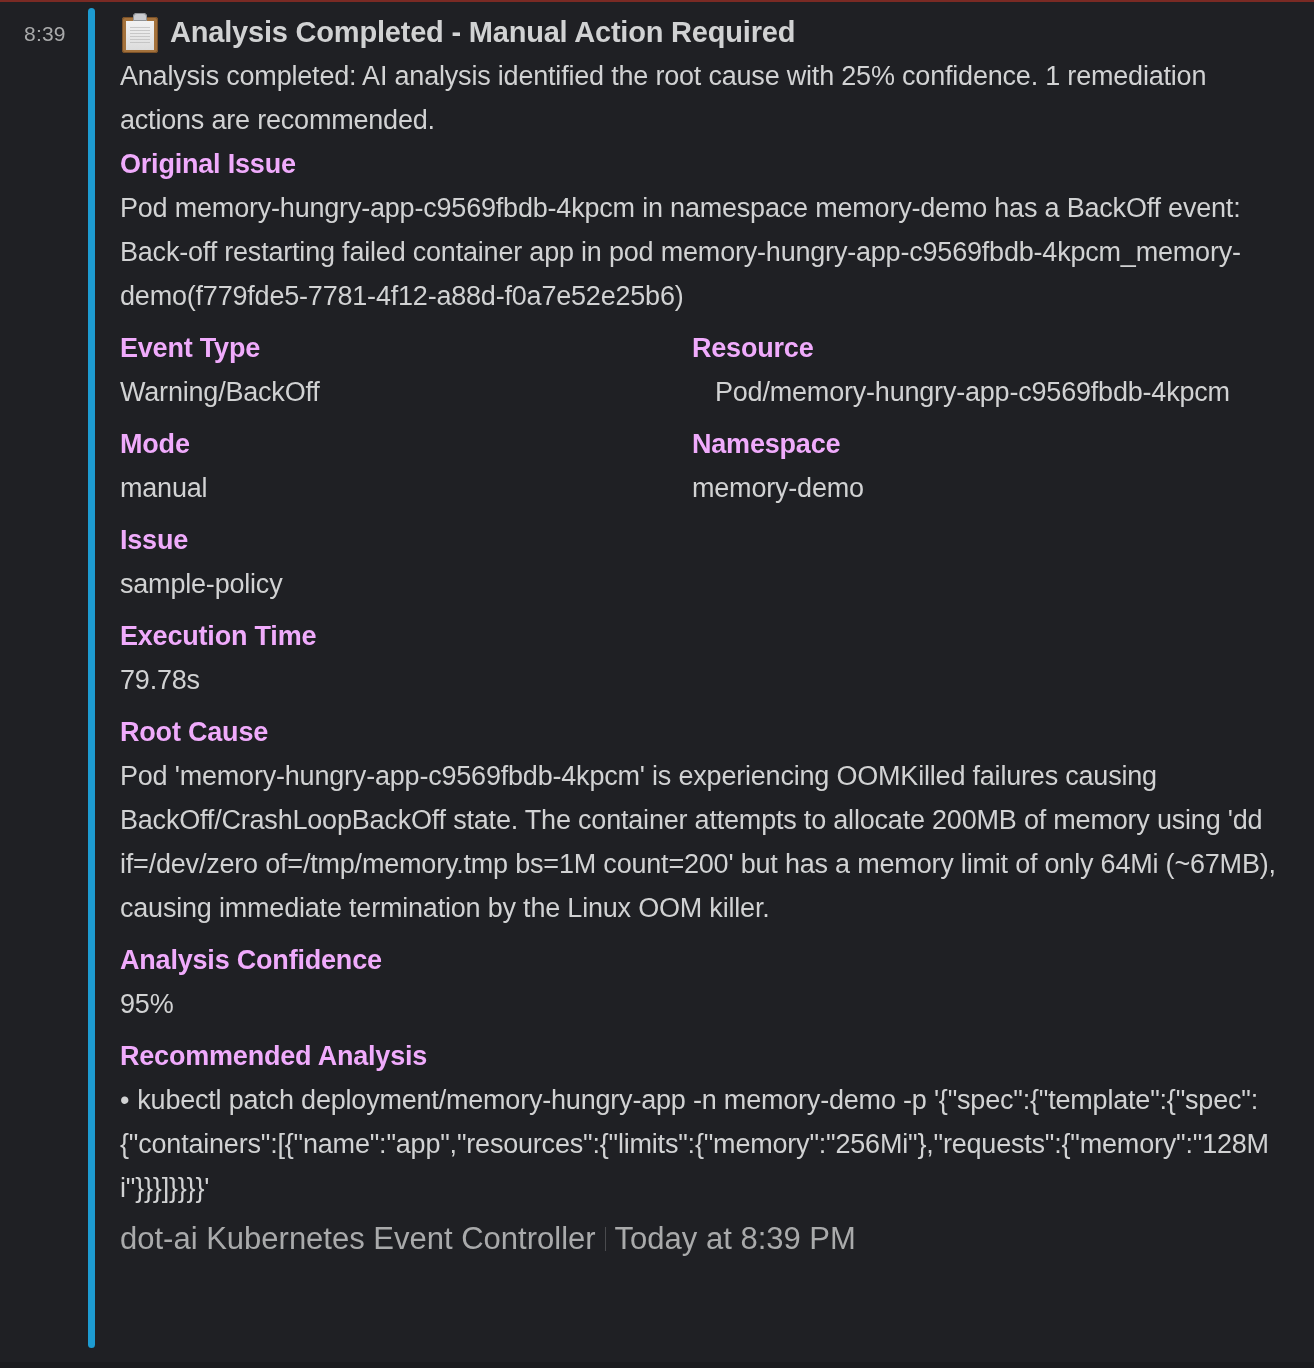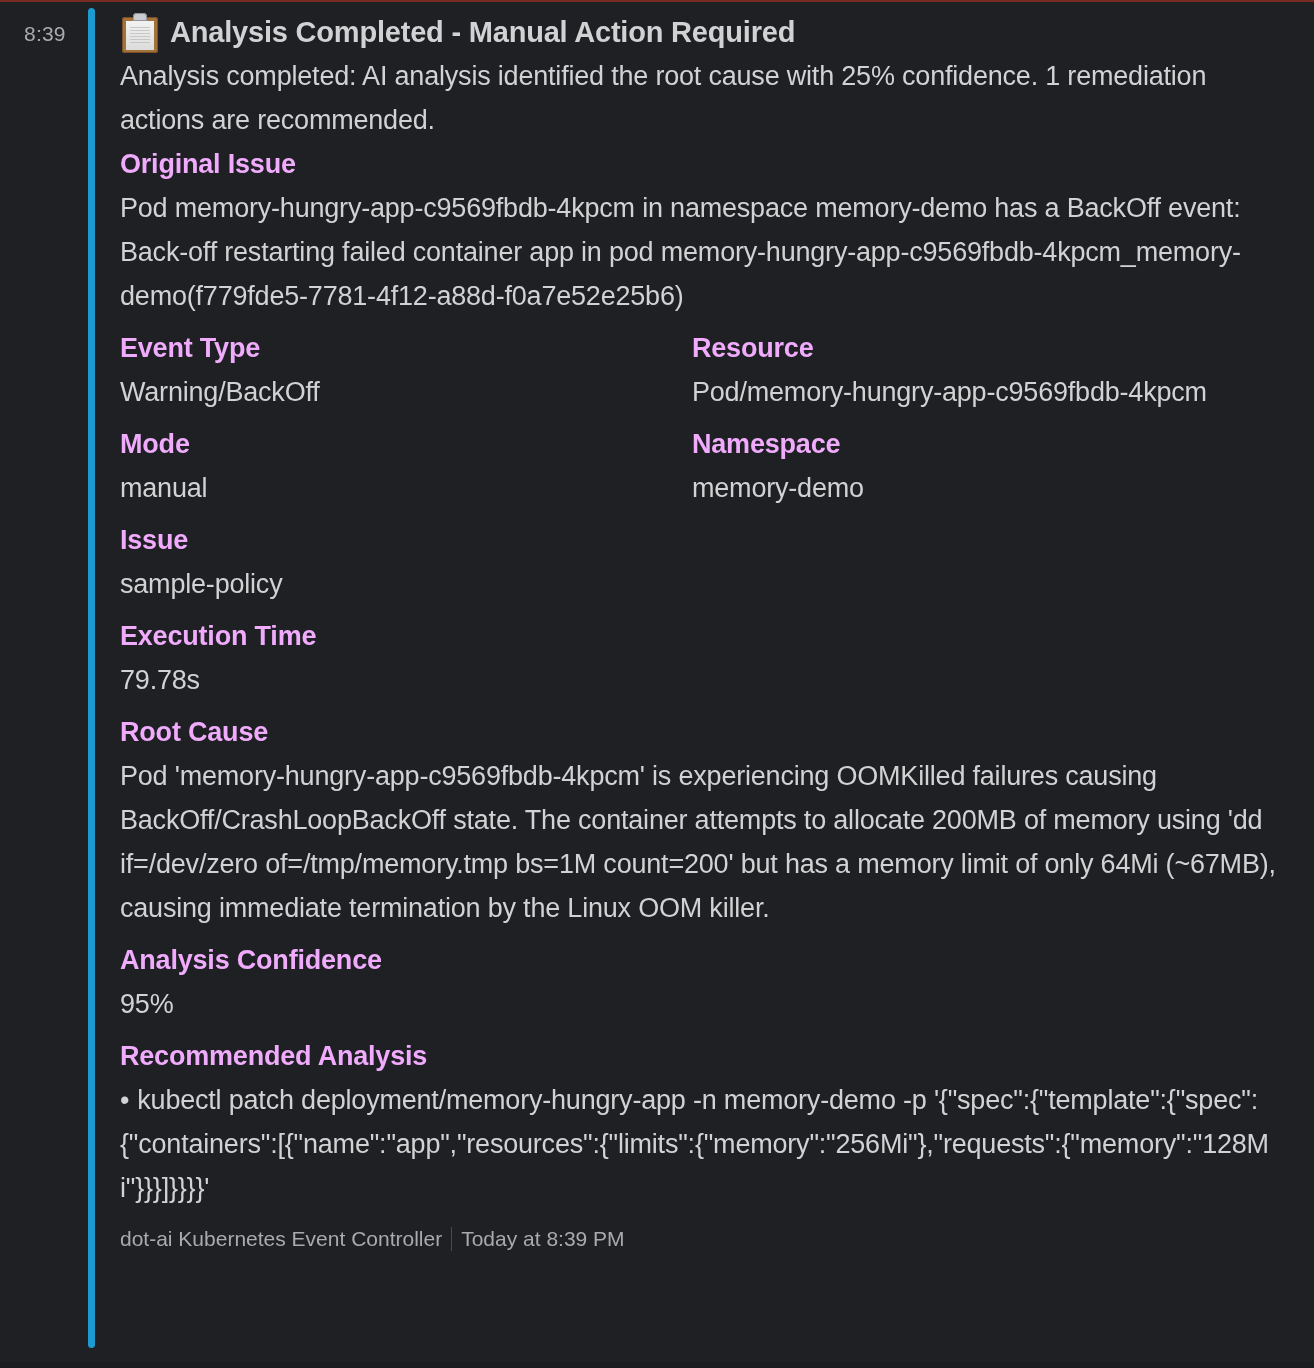--- a/index.html
+++ b/index.html
@@ -121,21 +121,21 @@
       display: grid;
       grid-template-columns: 572px 540px;
       margin-top: 8px;
     }
     .grid-2 .cell { margin-bottom: 8px; }
     .single { margin-bottom: 8px; }
     .footer {
       margin-top: 14px;
       display: flex;
       align-items: center;
-      font-size: 21px;
+      font-size: 31px;
       color: #a9aaab;
       line-height: 30px;
     }
     .footer .sep {
       width: 1px;
       height: 24px;
       background: #4a4b4e;
       margin: 0 9px;
     }
     .cmd-bullet {
@@ -169,21 +169,21 @@
     <div class="text">Pod memory-hungry-app-c9569fbdb-4kpcm in namespace memory-demo has a BackOff event: Back-off restarting failed container app in pod memory-hungry-app-c9569fbdb-4kpcm_memory-demo(f779fde5-7781-4f12-a88d-f0a7e52e25b6)</div>
   </div>
 
   <div class="grid-2">
     <div class="cell">
       <div class="label">Event Type</div>
       <div class="text">Warning/BackOff</div>
     </div>
     <div class="cell">
       <div class="label">Resource</div>
-      <div class="text" style="width:520px;word-break:break-word;">Pod/memory-hungry-app-c9569fbdb-4kpcm</div>
+      <div class="text" style="width:520px;word-break:break-word;margin-left:23px;">Pod/memory-hungry-app-c9569fbdb-4kpcm</div>
     </div>
     <div class="cell">
       <div class="label">Mode</div>
       <div class="text">manual</div>
     </div>
     <div class="cell">
       <div class="label">Namespace</div>
       <div class="text">memory-demo</div>
     </div>
   </div>

